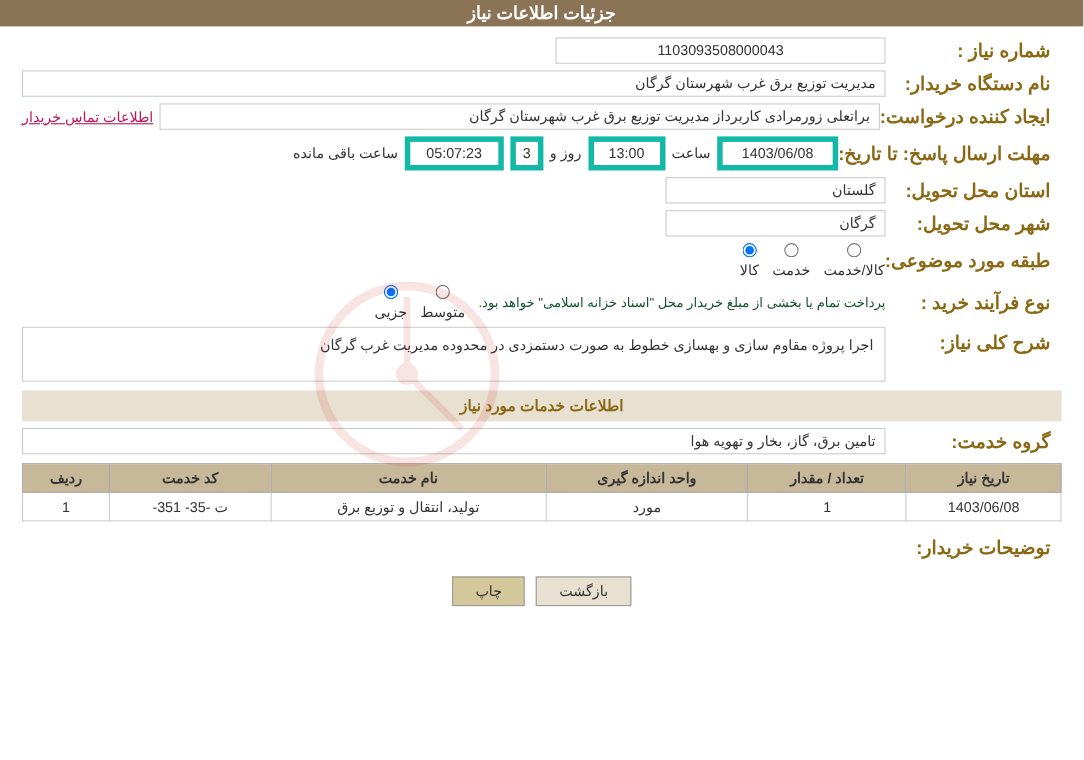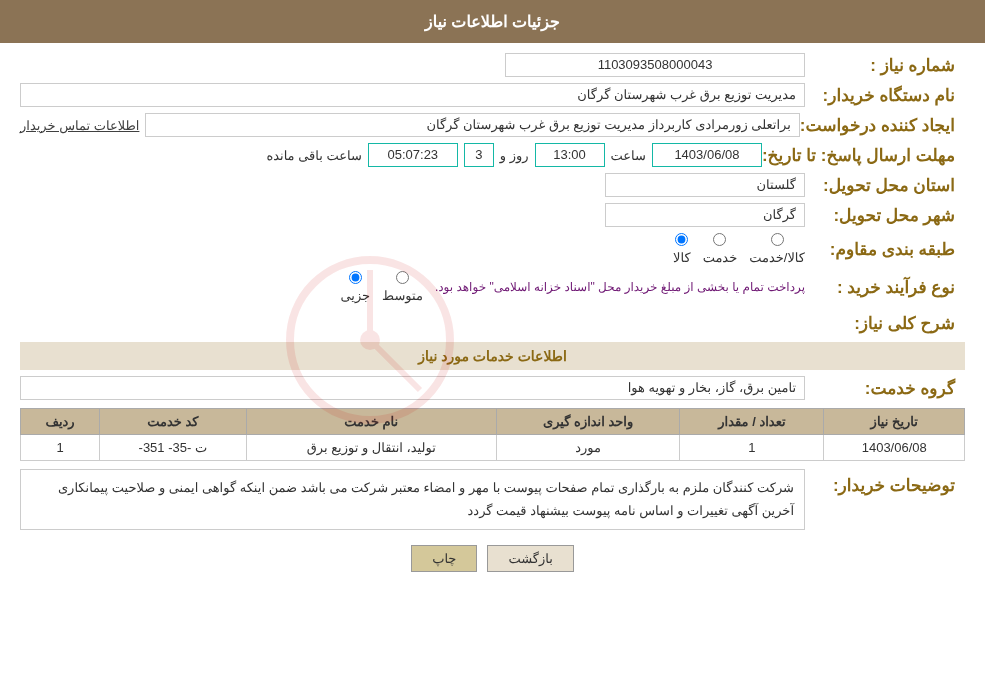--- a/index.html
+++ b/index.html
@@ -14,21 +14,21 @@
       width: 985px;
       min-height: 691px;
       background: #fff;
       margin: 0 auto;
       padding: 0;
     }
     .header {
       background: #8B7355;
       color: #fff;
       text-align: center;
-      padding: 12px 15px;
+      padding: 2px 15px;
       font-size: 16px;
       font-weight: bold;
     }
     .main-content {
       padding: 10px 20px 20px 20px;
     }
     .info-row {
       display: flex;
       align-items: center;
       margin-bottom: 6px;
@@ -51,21 +51,21 @@
     .value-box-wide {
       flex: 1;
     }
     .inline-group {
       display: flex;
       align-items: center;
       gap: 6px;
       flex: 1;
     }
     .small-box {
-      border: 1px solid #14b8a6;
+      border: 5px solid #14b8a6;
       background: #fff;
       padding: 3px 6px;
       min-height: 24px;
     }
     .section-header {
       background: #e8e0d0;
       color: #8B6914;
       font-weight: bold;
       text-align: center;
       padding: 6px;
@@ -78,21 +78,21 @@
       gap: 12px;
       flex: 1;
     }
     .radio-item {
       display: flex;
       align-items: center;
       gap: 4px;
       flex-direction: column;
     }
     .text-link {
-      color: #404040;
+      color: #be185d;
       text-decoration: underline;
     }
     .deadline-row {
       display: flex;
       align-items: center;
       flex: 1;
       gap: 6px;
     }
     table {
       width: 100%;
@@ -199,54 +199,55 @@
       <span class="label">استان محل تحویل:</span>
       <div class="value-box" style="min-width:200px;">گلستان</div>
     </div>
 
     <div class="info-row">
       <span class="label">شهر محل تحویل:</span>
       <div class="value-box" style="min-width:200px;">گرگان</div>
     </div>
 
     <div class="info-row">
-      <span class="label">طبقه بندی مقاوم:</span>
+      <span class="label">طبقه مورد موضوعی:</span>
       <div class="radio-group">
         <div class="radio-item">
           <input type="radio" name="tabaqe" style="">
           <span>کالا/خدمت</span>
         </div>
         <div class="radio-item">
           <input type="radio" name="tabaqe" style="">
           <span>خدمت</span>
         </div>
         <div class="radio-item">
           <input type="radio" name="tabaqe" checked="" style="">
           <span>کالا</span>
         </div>
       </div>
     </div>
 
     <div class="info-row">
       <span class="label">نوع فرآیند خرید :</span>
       <div class="radio-group">
-        <span style="font-size:12px; color:#701a75;">پرداخت تمام یا بخشی از مبلغ خریدار محل "اسناد خزانه اسلامی" خواهد بود.</span>
+        <span style="font-size:12px; color:#14532d;">پرداخت تمام یا بخشی از مبلغ خریدار محل "اسناد خزانه اسلامی" خواهد بود.</span>
         <div class="radio-item">
           <input type="radio" name="ferayand" style="">
           <span>متوسط</span>
         </div>
         <div class="radio-item">
           <input type="radio" name="ferayand" checked="" style="">
           <span>جزیی</span>
         </div>
       </div>
     </div>
 
     <div class="info-row" style="align-items:flex-start; margin-top:6px;">
       <span class="label" style="padding-top:4px;">شرح کلی نیاز:</span>
+      <div class="description-box value-box-wide">اجرا پروژه مقاوم سازی و بهسازی خطوط به صورت دستمزدی در محدوده مدیریت غرب گرگان</div>
     </div>
 
     <div class="section-header">اطلاعات خدمات مورد نیاز</div>
 
     <div class="info-row">
       <span class="label">گروه خدمت:</span>
       <div class="value-box value-box-wide">تامین برق، گاز، بخار و تهویه هوا</div>
     </div>
 
     <table>
@@ -267,21 +268,20 @@
       <td>مورد</td>
       <td>تولید، انتقال و توزیع برق</td>
       <td>ت -35- 351-</td>
       <td>1</td>
     </tr>
         </tbody>
     </table>
 
     <div class="info-row" style="align-items:flex-start; margin-top:8px;">
       <span class="label" style="padding-top:6px;">توضیحات خریدار:</span>
-      <div class="notes-box value-box-wide">شرکت کنندگان ملزم به بارگذاری تمام صفحات پیوست با مهر و امضاء معتبر شرکت می باشد ضمن اینکه گواهی ایمنی و صلاحیت پیمانکاری آخرین آگهی تغییرات و اساس نامه پیوست بیشنهاد قیمت گردد</div>
     </div>
 
     <div class="buttons-row">
       <button class="btn btn-secondary">بازگشت</button>
       <button class="btn btn-primary">چاپ</button>
     </div>
 
   </div>
 
   <div style="position:absolute; top:250px; left:280px; opacity:0.1; pointer-events:none; z-index:5;">

